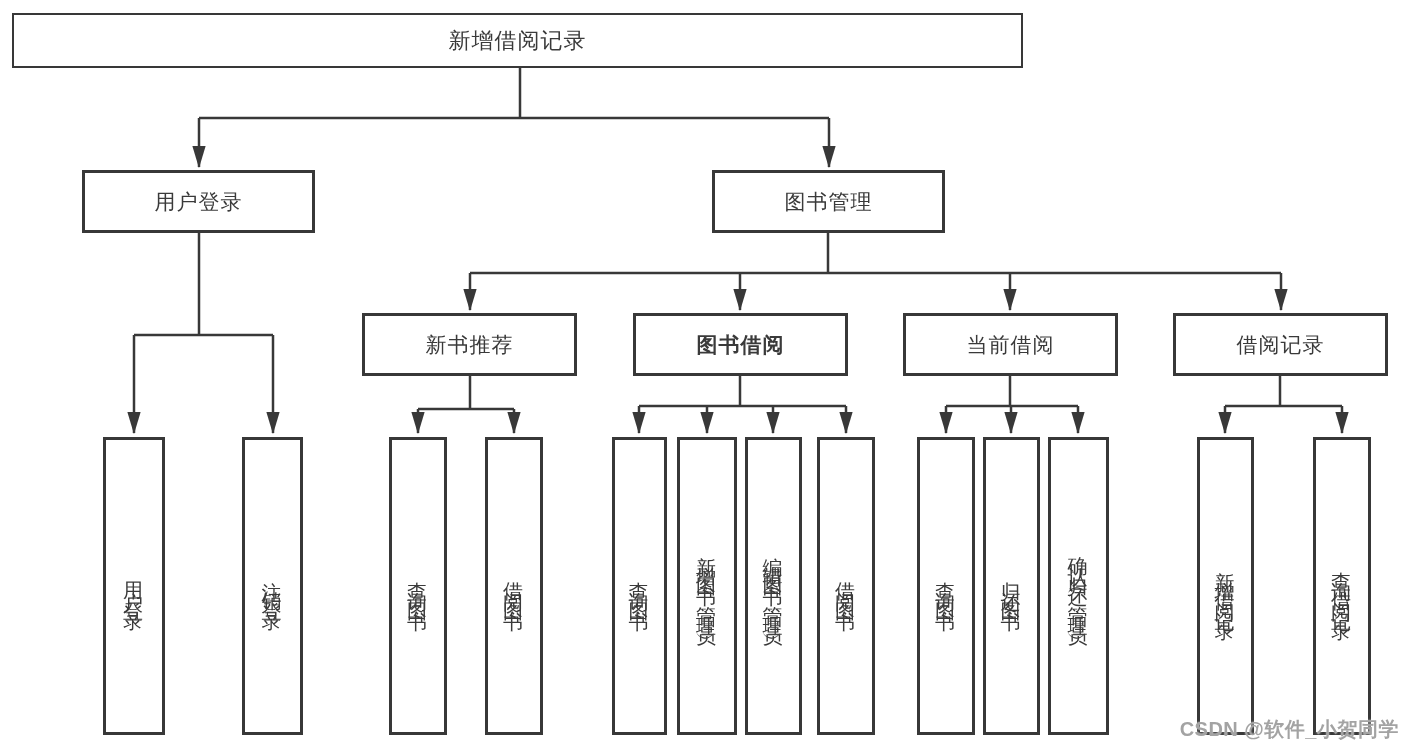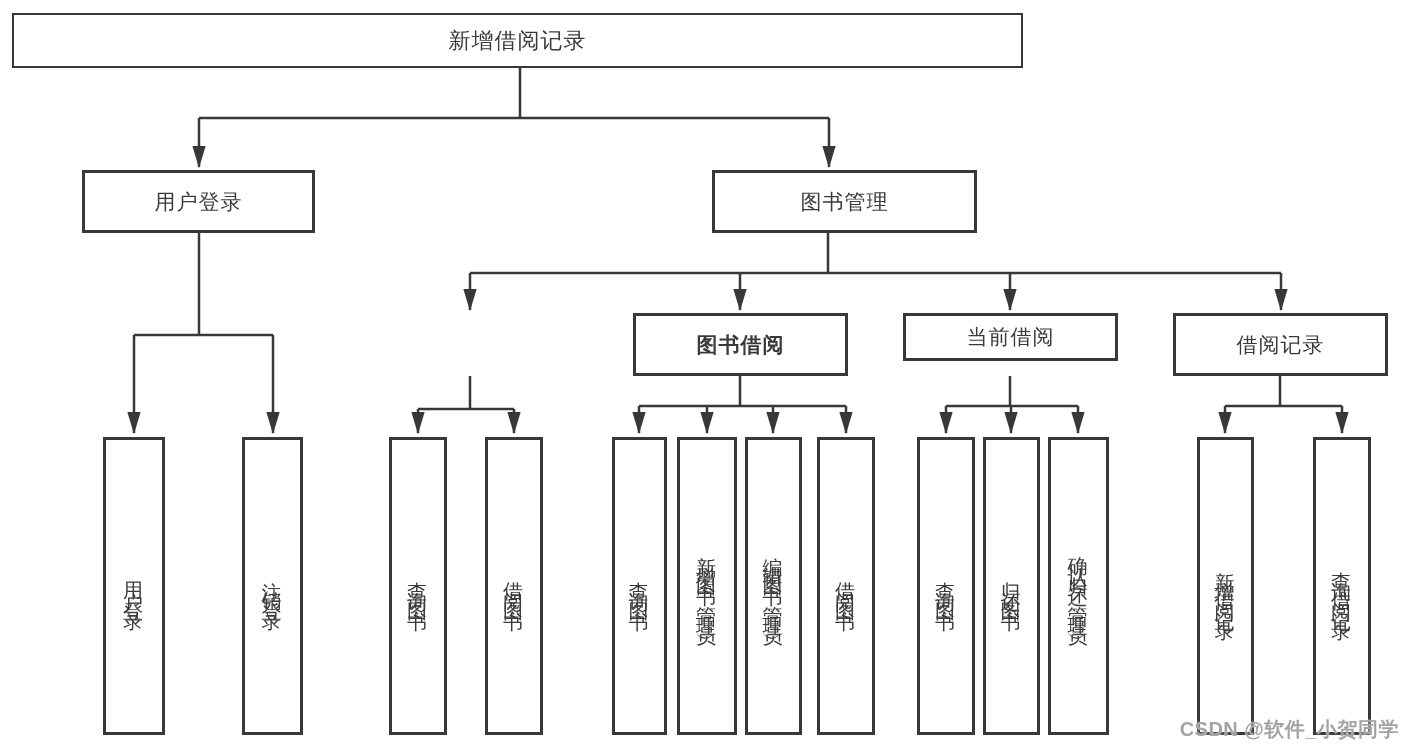--- a/index.html
+++ b/index.html
@@ -100,24 +100,25 @@
     <path class="ln" marker-end="url(#arrow)" d="M946 406 V433"></path>
     <path class="ln" marker-end="url(#arrow)" d="M1011 406 V433"></path>
     <path class="ln" marker-end="url(#arrow)" d="M1078 406 V433"></path>
     <path class="ln" marker-end="url(#arrow)" d="M1225 406 V433"></path>
     <path class="ln" marker-end="url(#arrow)" d="M1342 406 V433"></path>
   </svg>
 
   <div class="node hbox root-box" style="left:12px; top:13px; width:1011px; height:55px;">新增借阅记录</div>
 
   <div class="node hbox" style="left:82px; top:170px; width:233px; height:63px;">用户登录</div>
-  <div class="node hbox" style="left:712px; top:170px; width:265px; height:63px;">图书管理</div>
+  <div class="node hbox" style="left:712px; top:170px; width:233px; height:63px;">图书管理</div>
 
+  <div class="node hbox" style="left:362px; top:313px; width:215px; height:63px;">新书推荐</div>
   <div class="node hbox" style="left:633px; top:313px; width:215px; height:63px;font-weight:bold;">图书借阅</div>
-  <div class="node hbox" style="left:903px; top:313px; width:215px; height:48px;">当前借阅</div>
+  <div class="node hbox" style="left:903px; top:313px; width:215px; height:63px;">当前借阅</div>
   <div class="node hbox" style="left:1173px; top:313px; width:215px; height:63px;">借阅记录</div>
 
   <div class="node vbox" style="left:103px; top:437px; width:62px; height:298px;">
     <span>用户登录</span>
   </div>
   <div class="node vbox" style="left:242px; top:437px; width:61px; height:298px;">
     <span>注销登录</span>
   </div>
 
   <div class="node vbox" style="left:389px; top:437px; width:58px; height:298px;">

